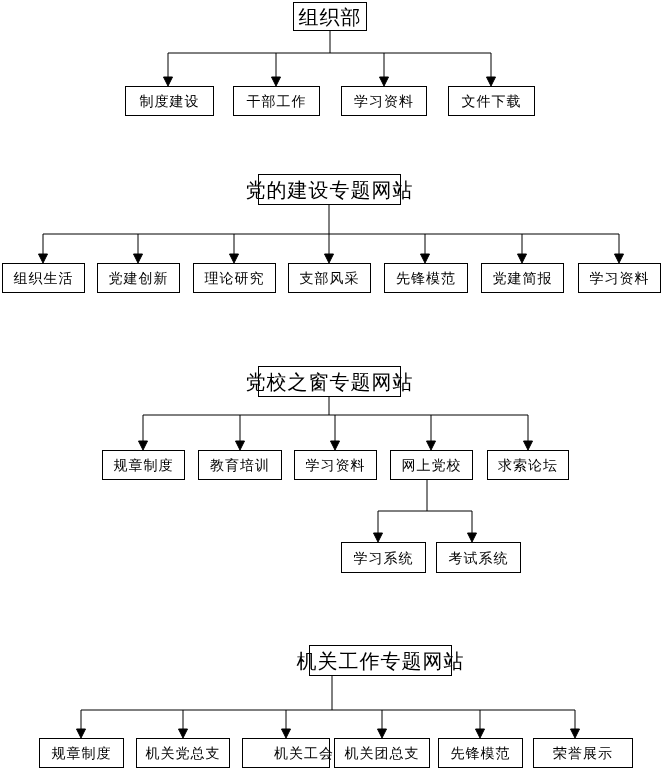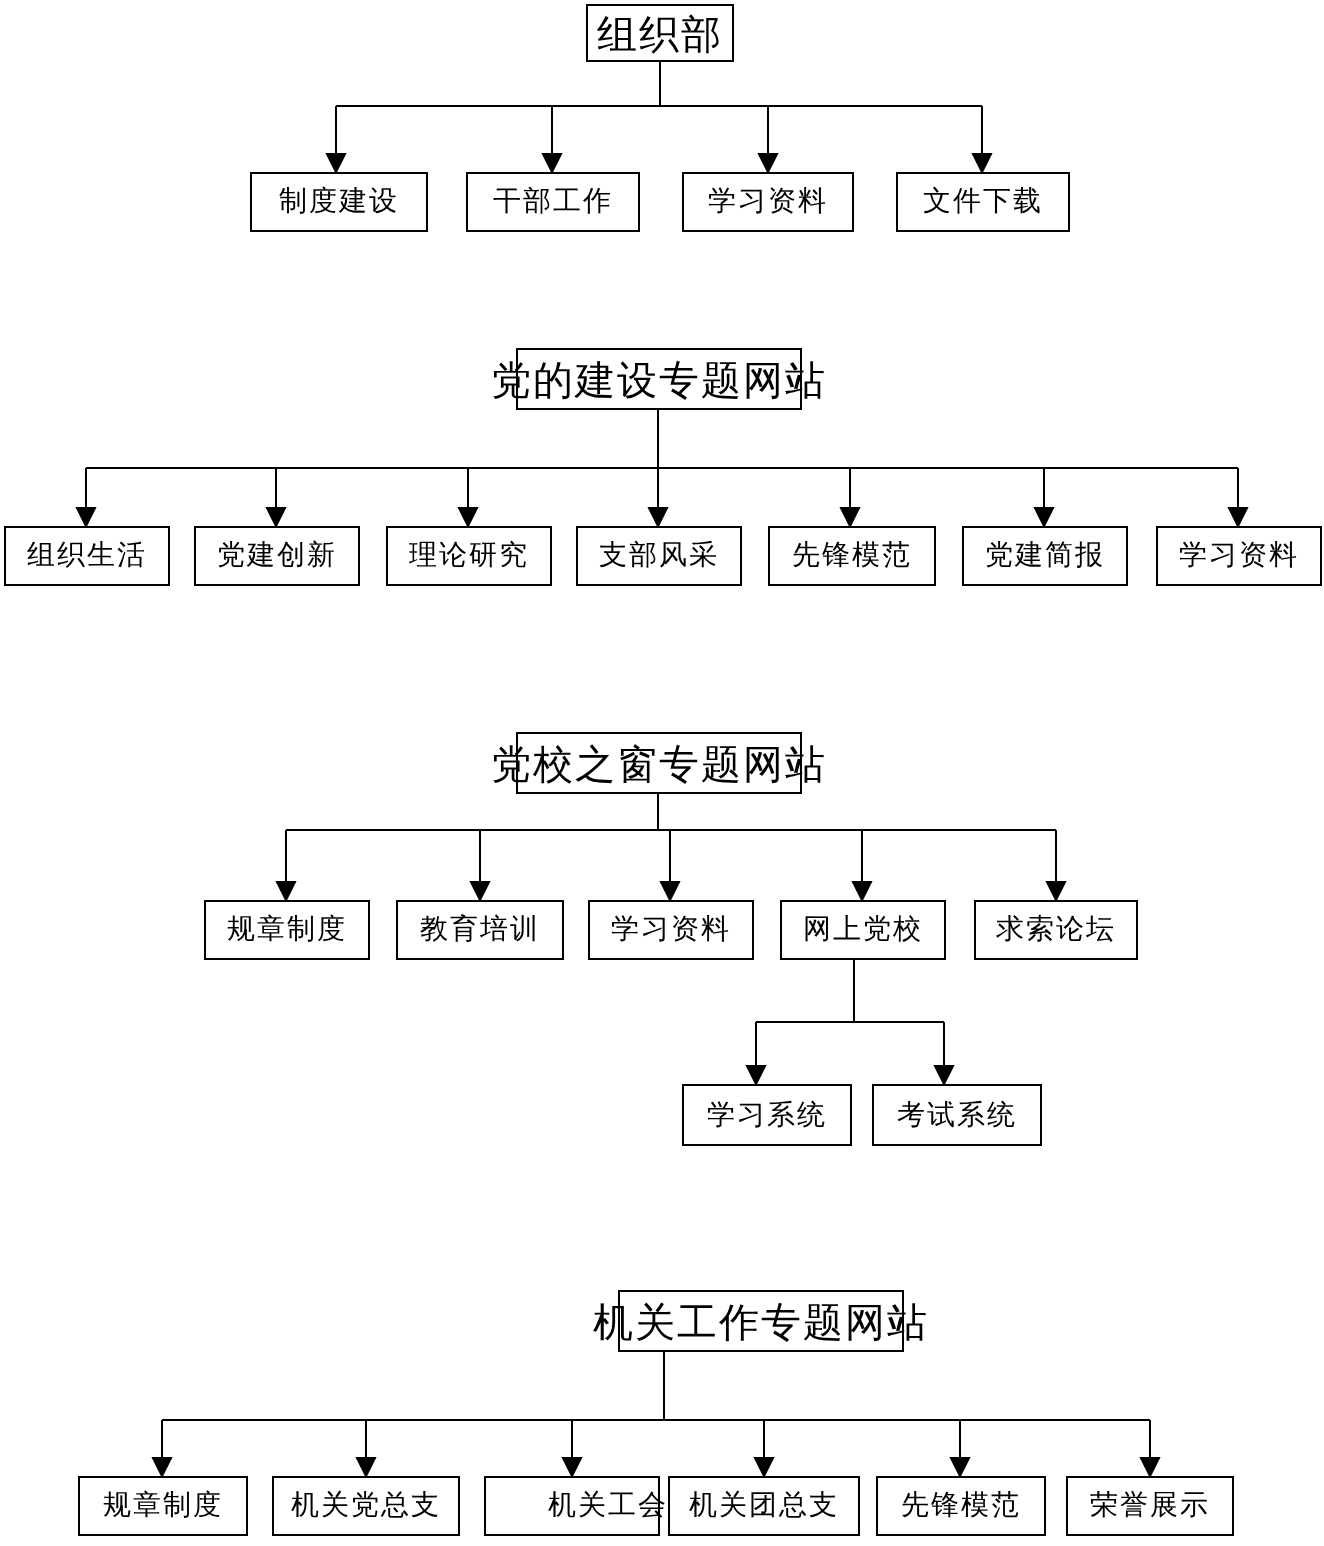--- a/index.html
+++ b/index.html
@@ -151,15 +151,15 @@
   <div class="node" style="left:487px; top:450px; width:82px; height:30px;">求索论坛</div>
   <div class="node" style="left:341px; top:542px; width:85px; height:31px;">学习系统</div>
   <div class="node" style="left:436px; top:542px; width:85px; height:31px;">考试系统</div>
 
   <div class="node root" style="left:261px; top:645px; width:143px; height:31px;margin-left:48px;">机关工作专题网站</div>
   <div class="node" style="left:39px;  top:738px; width:85px; height:30px;">规章制度</div>
   <div class="node" style="left:136px; top:738px; width:94px; height:30px;">机关党总支</div>
   <div class="node" style="left:242px; top:738px; width:88px; height:30px;padding-left:36px;">机关工会</div>
   <div class="node" style="left:334px; top:738px; width:96px; height:30px;">机关团总支</div>
   <div class="node" style="left:438px; top:738px; width:85px; height:30px;">先锋模范</div>
-  <div class="node" style="left:533px; top:738px; width:84px; height:30px;">荣誉展示</div>
+  <div class="node" style="left:533px; top:738px; width:100px; height:30px;">荣誉展示</div>
 
 </div>
 
 </body></html>

